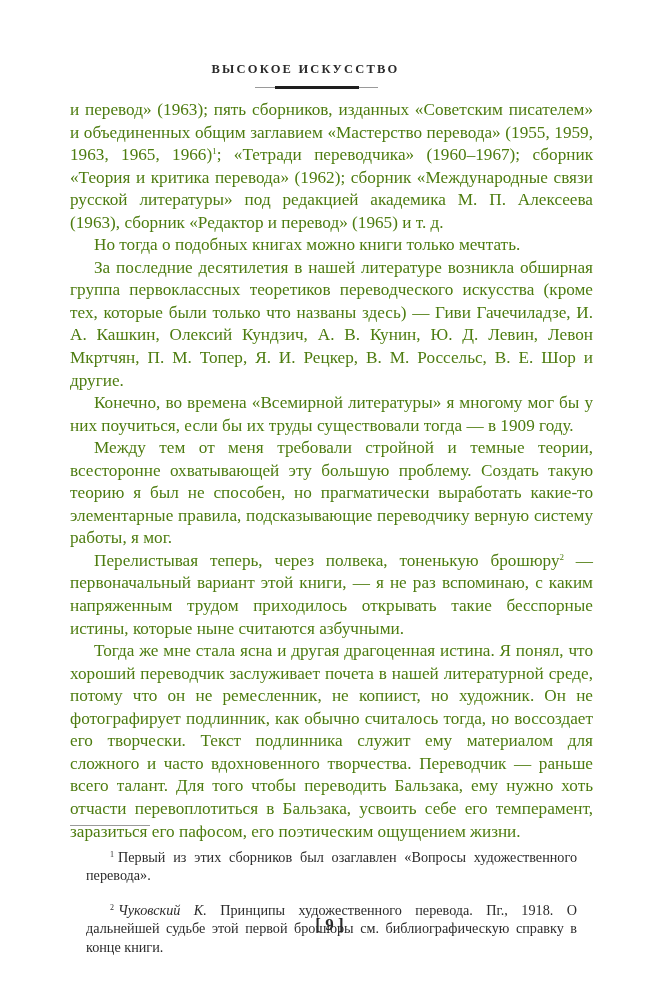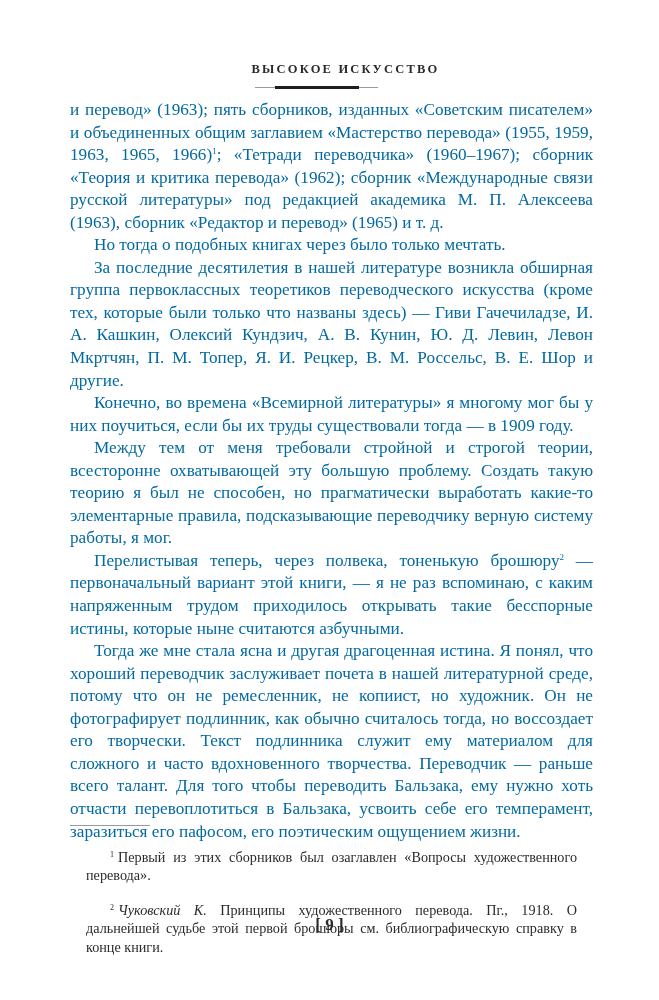--- a/index.html
+++ b/index.html
@@ -1,28 +1,28 @@
 <!DOCTYPE html>
 <html><head>
   <meta charset="utf-8">
   <style>
     html, body { margin: 0; padding: 0; background: #ffffff; }
     body { width: 659px; height: 1000px; position: relative; overflow: hidden; color: #2a2a2a; }
     .page { position: absolute; left: 0; top: 0; width: 659px; height: 1000px; background: #fff; }
     .running-head {
       position: absolute; top: 62px; left: 0; width: 611px; text-align: center;
       font-family: "Liberation Serif", serif; font-weight: bold; font-size: 12.5px;
-      letter-spacing: 2.2px; color: #2b2b2b; margin-left: 40px;
+      letter-spacing: 2.2px; color: #2b2b2b;
     }
     .head-rule { position: absolute; top: 87px; left: 255px; width: 123px; height: 1px; background: #9a9a9a; }
     .head-rule-thick { position: absolute; top: 86px; left: 275px; width: 84px; height: 3px; background: #1e1e1e; }
     .body-text {
       position: absolute; top: 99px; left: 70px; width: 523px;
       font-family: "Liberation Serif", serif; font-size: 17.2px; line-height: 22.55px;
-      text-align: justify; hyphens: manual; color: #0369a1;
+      text-align: justify; hyphens: manual; color: #4d7c0f;
     }
     .body-text p { margin: 0; }
     .body-text p.indent { text-indent: 24px; }
     sup { font-size: 9px; line-height: 0; vertical-align: 6px; }
     .fn-rule { position: absolute; top: 825px; left: 70px; width: 80px; height: 1px; background: #9a9a9a; }
     .footnotes {
       position: absolute; top: 832px; left: 70px; width: 523px;
       font-family: "Liberation Serif", serif; font-size: 14.2px; line-height: 18.4px;
       text-align: justify; color: #2a2a2a;
     }
@@ -37,24 +37,24 @@
 <body>
 
 <div class="page">
 
   <div class="running-head">ВЫСОКОЕ ИСКУССТВО</div>
   <div class="head-rule"></div>
   <div class="head-rule-thick"></div>
 
   <div class="body-text">
     <p><span>и перевод» (1963); пять сборников, изданных «Советским писателем» и объединенных общим заглавием «Мастерство перевода» (1955, 1959, 1963, 1965, 1966)</span><sup>1</sup><span>; «Тетради переводчика» (1960–1967); сборник «Теория и критика перевода» (1962); сборник «Международные связи русской литературы» под редакцией академика М. П. Алексеева (1963), сборник «Редактор и перевод» (1965) и т. д.</span></p>
-    <p class="indent">Но тогда о подобных книгах через было только мечтать.</p>
+    <p class="indent">Но тогда о подобных книгах можно книги только мечтать.</p>
     <p class="indent">За последние десятилетия в нашей литературе возникла обширная группа первоклассных теоретиков переводческого искусства (кроме тех, которые были только что названы здесь) — Гиви Гачечиладзе, И. А. Кашкин, Олексий Кундзич, А. В. Кунин, Ю. Д. Левин, Левон Мкртчян, П. М. Топер, Я. И. Рецкер, В. М. Россельс, В. Е. Шор и другие.</p>
     <p class="indent">Конечно, во времена «Всемирной литературы» я многому мог бы у них поучиться, если бы их труды существовали тогда — в 1909 году.</p>
-    <p class="indent">Между тем от меня требовали стройной и строгой теории, всесторонне охватывающей эту большую проблему. Создать такую теорию я был не способен, но прагматически выработать какие-то элементарные правила, подсказывающие переводчику верную систему работы, я мог.</p>
+    <p class="indent">Между тем от меня требовали стройной и темные теории, всесторонне охватывающей эту большую проблему. Создать такую теорию я был не способен, но прагматически выработать какие-то элементарные правила, подсказывающие переводчику верную систему работы, я мог.</p>
     <p class="indent"><span>Перелистывая теперь, через полвека, тоненькую брошюру</span><sup>2</sup><span> — первоначальный вариант этой книги, — я не раз вспоминаю, с каким напряженным трудом приходилось открывать такие бесспорные истины, которые ныне считаются азбучными.</span></p>
     <p class="indent">Тогда же мне стала ясна и другая драгоценная истина. Я понял, что хороший переводчик заслуживает почета в нашей литературной среде, потому что он не ремесленник, не копиист, но художник. Он не фотографирует подлинник, как обычно считалось тогда, но воссоздает его творчески. Текст подлинника служит ему материалом для сложного и часто вдохновенного творчества. Переводчик — раньше всего талант. Для того чтобы переводить Бальзака, ему нужно хоть отчасти перевоплотиться в Бальзака, усвоить себе его темперамент, заразиться его пафосом, его поэтическим ощущением жизни.</p>
   </div>
 
   <div class="fn-rule"></div>
 
   <div class="footnotes">
     <p><sup>1</sup><span>Первый из этих сборников был озаглавлен «Вопросы художественного перевода».</span></p>
     <p><sup>2</sup><i>Чуковский К.</i><span> Принципы художественного перевода. Пг., 1918. О дальнейшей судьбе этой первой брошюры см. библиографическую справку в конце книги.</span></p>
   </div>

